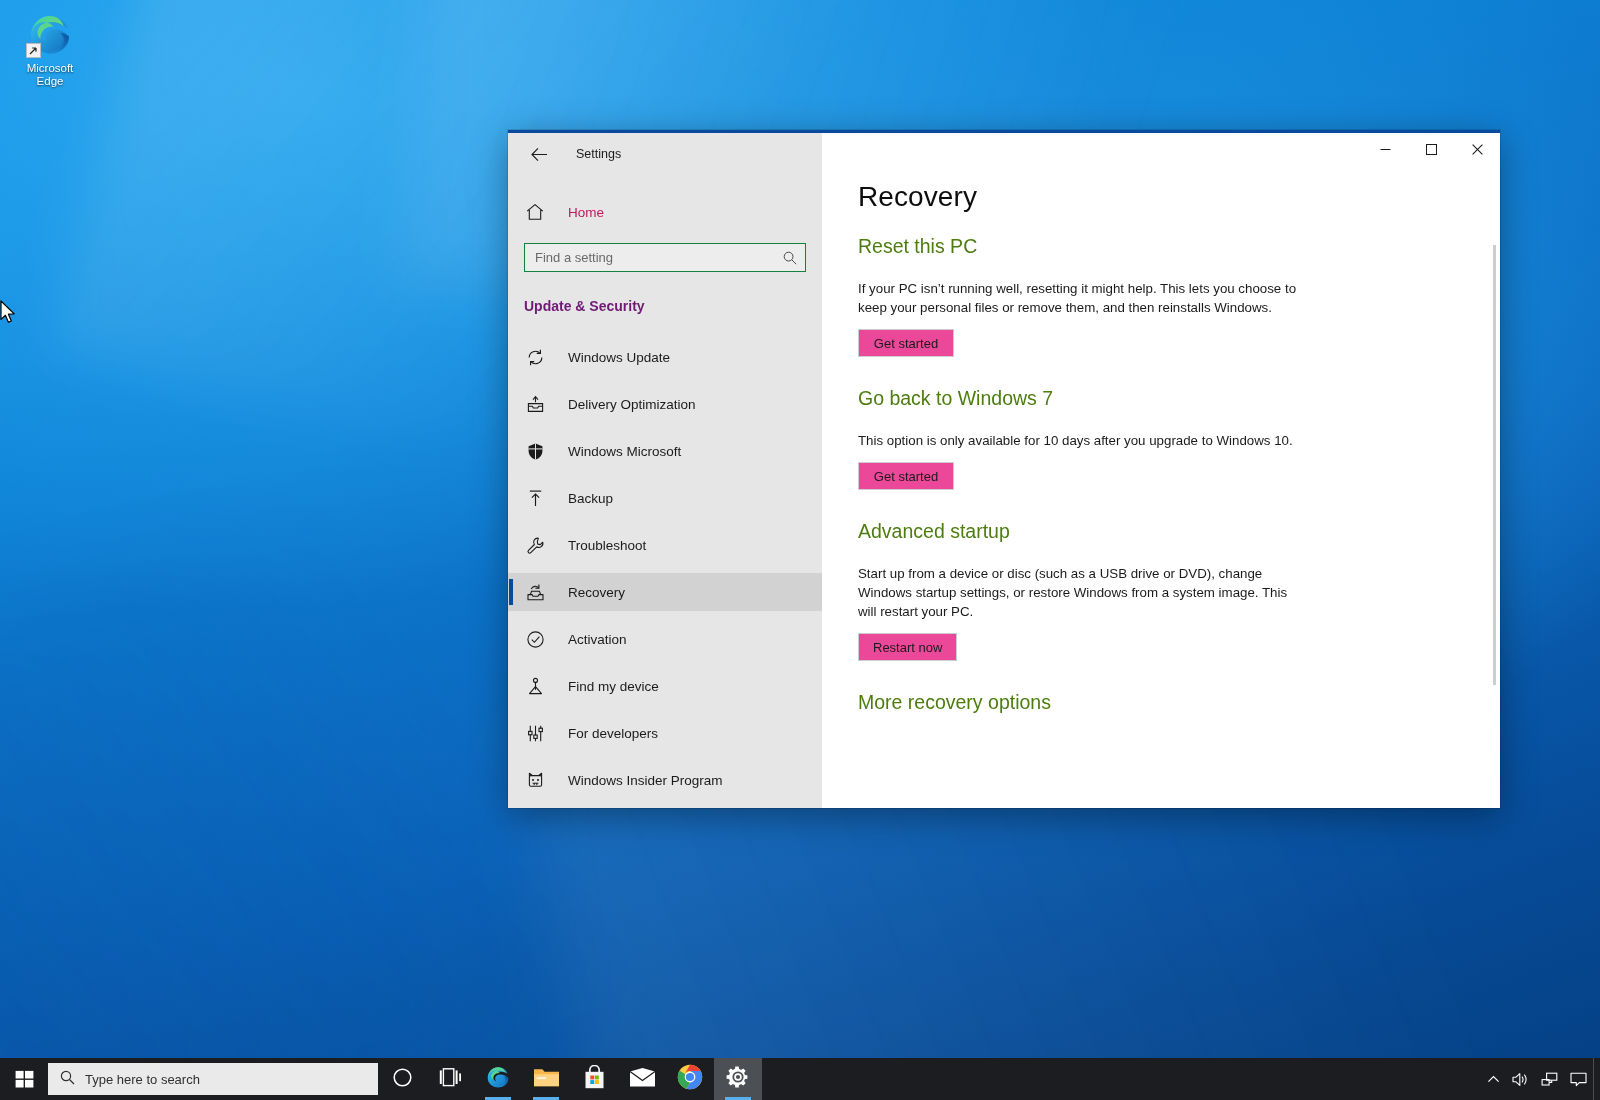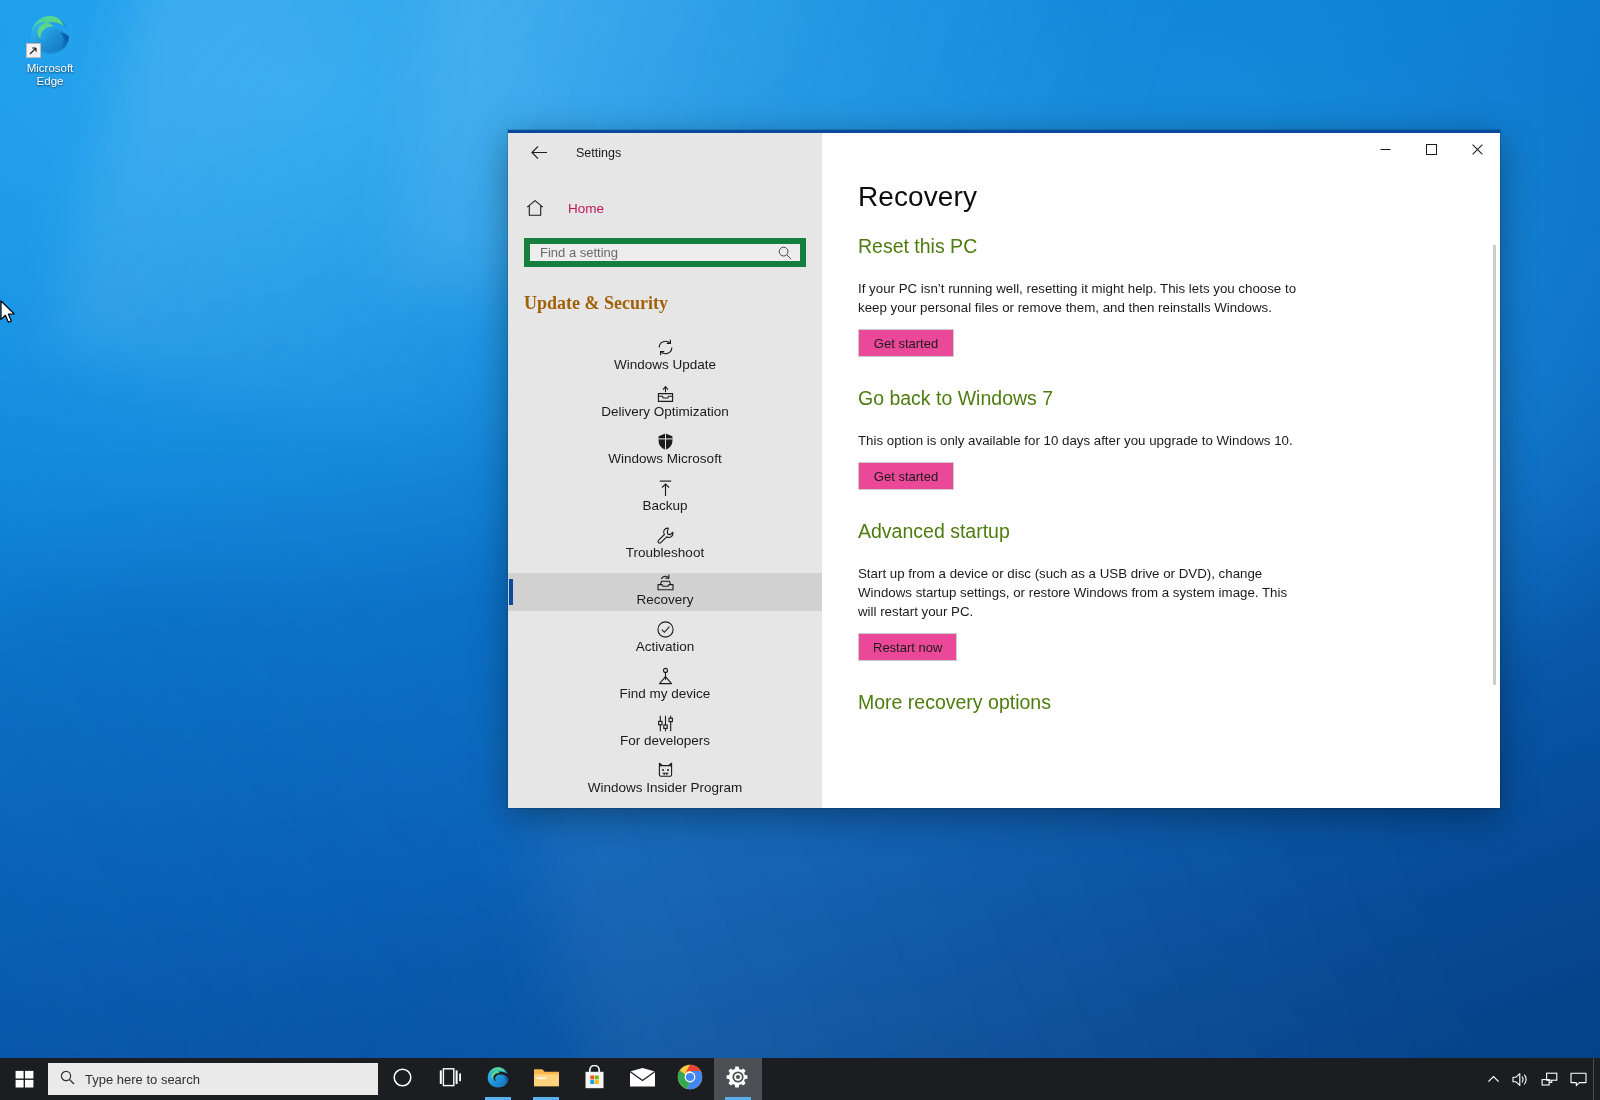--- a/index.html
+++ b/index.html
@@ -103,50 +103,48 @@
     display: flex; align-items: center; gap: 22px;
     padding: 0 16px; height: 38px; margin-top: 18px;
     cursor: default;
   }
   .sb-home .ic { width: 22px; display: flex; justify-content: center; color: #1b1b1b; }
   .sb-home .lbl { font-size: 13.5px; color: #be185d; }
 
   .search-wrap { padding: 12px 16px 0 16px; }
   .search-box {
     position: relative; height: 29px;
-    background: #ededed; border: 6px solid #15803d;
+    background: #ededed; border: 1px solid #15803d;
     display: flex; align-items: center;
   }
   .search-box input {
     border: 0; outline: none; background: transparent;
     font-family: "Liberation Sans", sans-serif;
     font-size: 13px; color: #1b1b1b;
     padding: 0 30px 0 10px;
     width: 100%; height: 100%;
   }
   .search-box input::placeholder { color: #6a6a6a; }
   .search-ic {
     position: absolute; right: 8px; top: 50%; transform: translateY(-50%);
     color: #4a4a4a; display: flex;
   }
 
   .sb-section-title {
-    font-size: 18px; font-weight: bold; color: #a16207;
+    font-size: 14px; font-weight: bold; color: #701a75;
     padding: 26px 16px 0 16px;
-    font-family: Liberation Serif, serif;
   }
 
   .nav-list { margin-top: 24px; }
   .nav-item {
     position: relative;
-    display: flex; align-items: center; 
+    display: flex; align-items: center; gap: 22px;
     height: 38px; padding: 0 16px;
     margin-bottom: 9px;
     cursor: default;
-    flex-direction: column;
   }
   .nav-item .ic { width: 22px; display: flex; justify-content: center; color: #1b1b1b; }
   .nav-item .lbl { font-size: 13.5px; color: #1b1b1b; white-space: nowrap; }
   .nav-item.selected { background: #d2d2d2; }
   .nav-item.selected::before {
     content: ""; position: absolute; left: 1px; top: 6px;
     width: 4px; height: 26px; background: #0a4a9e;
   }
 
   

